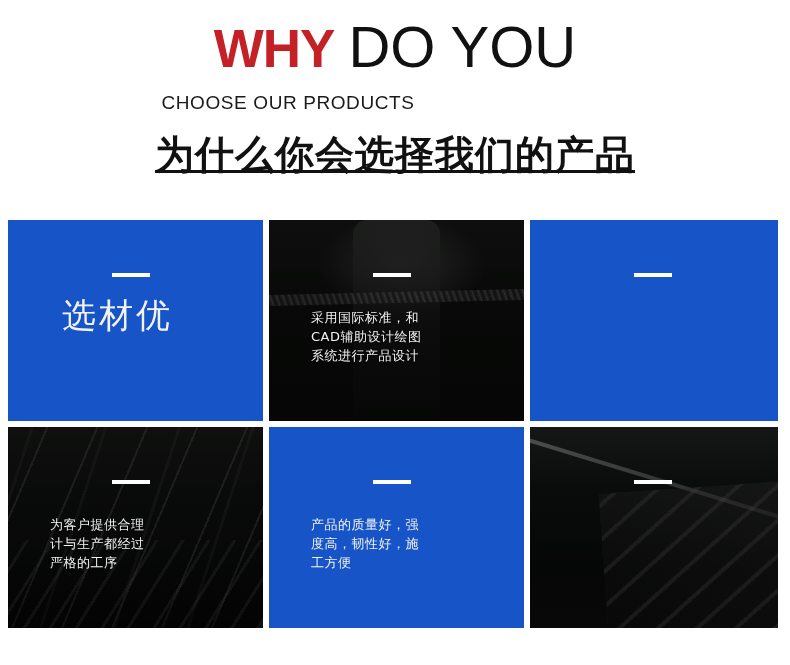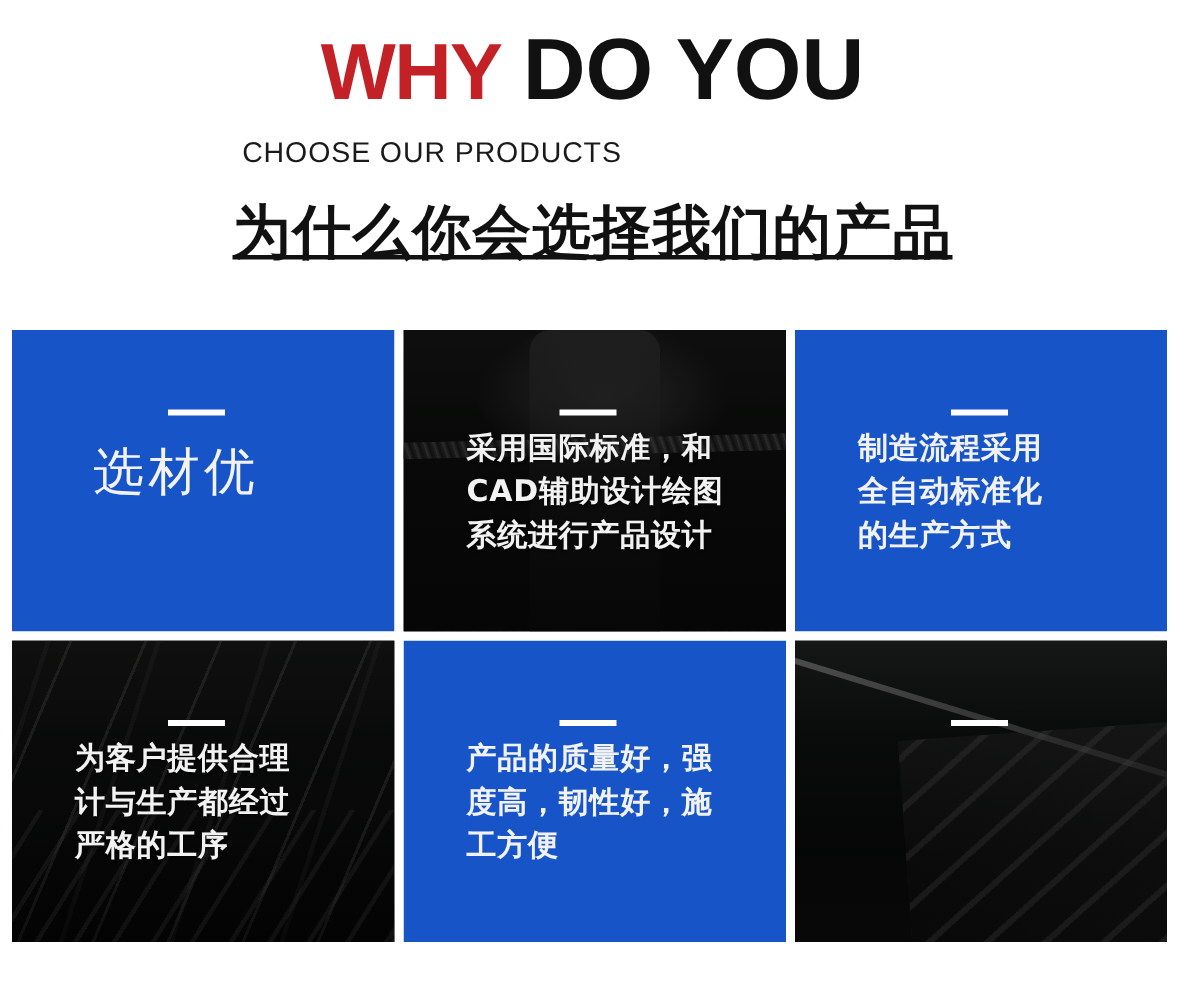--- a/index.html
+++ b/index.html
@@ -44,21 +44,21 @@
     font-family: "Liberation Sans", "DejaVu Sans", sans-serif;
     font-size: 53px;
     font-weight: bold;
     color: #c42127;
     letter-spacing: -1px;
     vertical-align: baseline;
   }
   .headline .doyou {
     font-family: "Liberation Sans", "DejaVu Sans", sans-serif;
     font-size: 58px;
-    font-weight: bold;
+    font-weight: normal;
     color: #111111;
     letter-spacing: 0px;
     margin-left: 14px;
     vertical-align: baseline;
   }
 
   .subhead-en {
     position: absolute;
     left: 0;
     top: 92px;
@@ -125,25 +125,25 @@
   }
 
   .dash {
     width: 38px;
     height: 4px;
     background: #ffffff;
     margin: 8px 0 0 62px;
   }
 
   .cell-text {
-    margin-top: 7px;
+    margin-top: 32px;
     font-family: "DejaVu Sans", "Liberation Sans", sans-serif;
     color: #f2f2f2;
-    font-size: 20px;
-    font-weight: bold;
+    font-size: 13px;
+    font-weight: normal;
     line-height: 1.45;
     letter-spacing: 0.5px;
     white-space: pre-line;
     text-shadow: 0 1px 2px rgba(0,0,0,0.55);
   }
 
   .cell.big .cell-text {
     font-size: 34px;
     font-weight: normal;
     letter-spacing: 3px;
@@ -284,23 +284,20 @@
         <div class="cell-text">采用国际标准，和
 CAD辅助设计绘图
 系统进行产品设计</div>
       </div>
     </div>
 
     <div class="cell blue">
       <div class="bg blue"></div>
       <div class="content">
         <div class="dash"></div>
-        <div class="cell-text">制造流程采用
-全自动标准化
-的生产方式</div>
       </div>
     </div>
 
     <div class="cell">
       <div class="bg photo-rail"></div>
       <div class="vignette"></div>
       <div class="content">
         <div class="dash"></div>
         <div class="cell-text">为客户提供合理
 计与生产都经过

